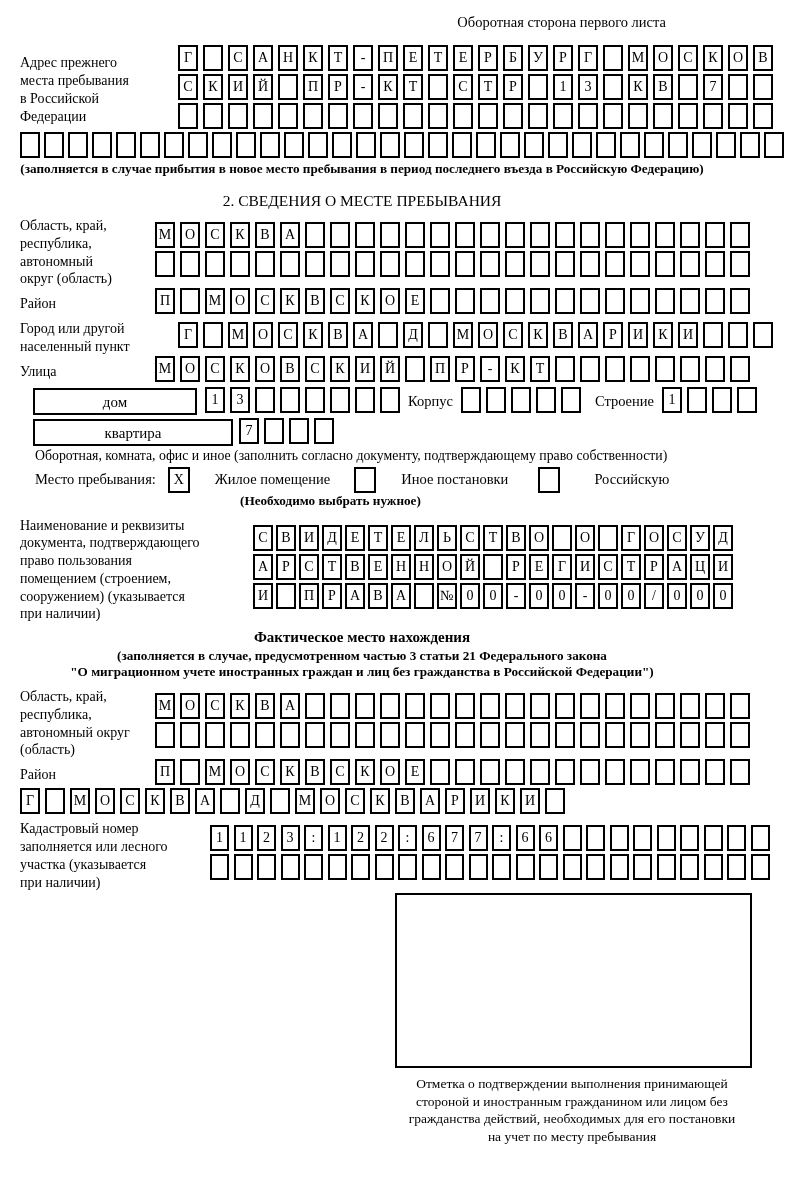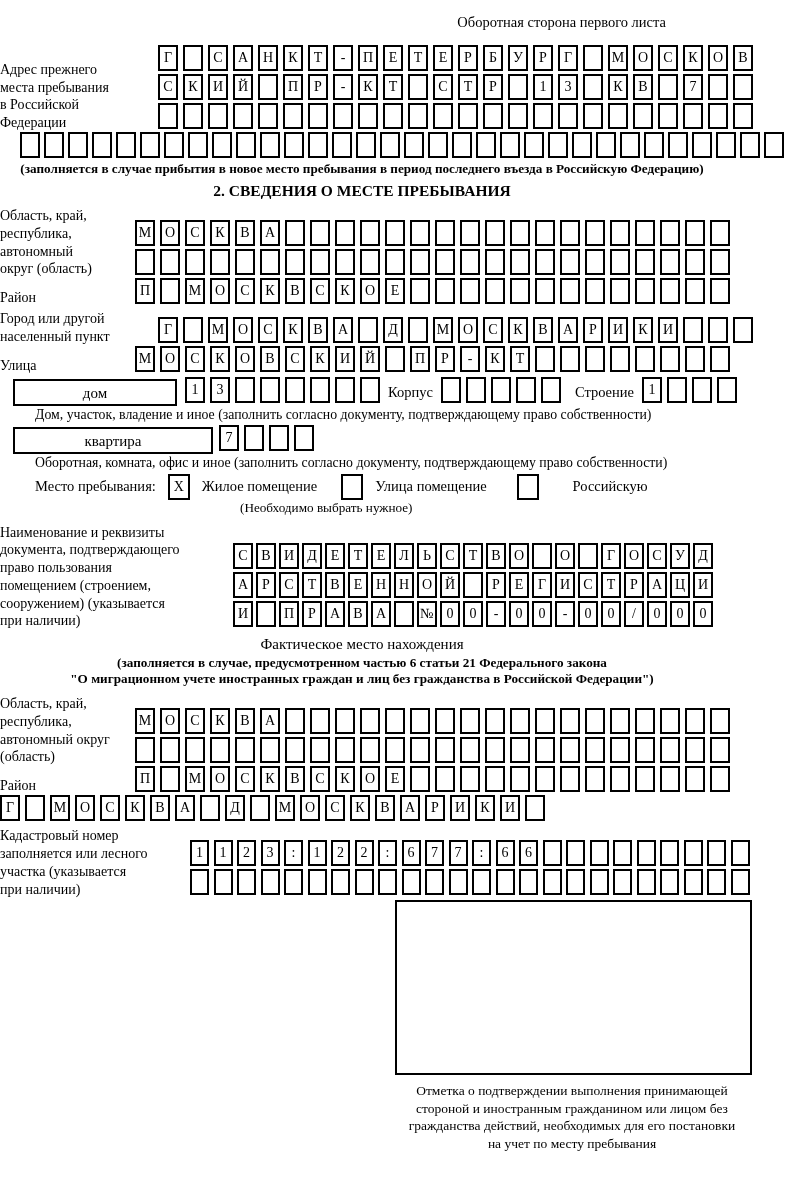--- a/index.html
+++ b/index.html
@@ -1,47 +1,47 @@
 <!DOCTYPE html>
 <html><head>
 <meta charset="utf-8">
 <style>
   html,body{margin:0;padding:0;background:#fff;}
   body{width:800px;height:1180px;overflow:hidden;color:#000;
        font-family:"Liberation Serif","DejaVu Serif",serif;}
   .page{width:724px;height:1180px;position:relative;padding-top:14px;box-sizing:border-box;border-radius:22px;}
   .top-note{text-align:right;padding-right:58px;font-size:14.5px;}
-  .row{display:flex;align-items:flex-end;}
+  .row{display:flex;align-items:center;margin-left:20px;}
   .label{font-size:14px;line-height:1.27;white-space:pre-line;padding-top:3px;flex:0 0 auto;}
   .w135{width:135px}.w158{width:158px}.w233{width:233px}.w185{width:185px}.w190{width:190px}
   .grids{display:flex;flex-direction:column;}
   .grid{display:flex;gap:5px;margin-bottom:3px;}
   .grid.tight{gap:3px}
   .grid.kad{gap:4.5px}
   .grid.full{gap:4px;margin-left:20px;}
   .cell{width:20px;height:26px;box-sizing:border-box;border:2px solid #000;
         font-size:14px;line-height:22px;text-align:center;flex:0 0 auto;background:#fff;}
   .kad .cell{width:19px;}
   .center-note{text-align:center;font-size:13.2px;margin-top:2px;white-space:pre-line;font-weight:bold;}
-  .section-title{text-align:center;font-weight:bold;font-size:15.5px;margin-top:5px;}
-  .sub-title{text-align:center;font-weight:normal;font-size:15px;margin-top:6px;}
+  .section-title{text-align:center;font-weight:normal;font-size:15.5px;margin-top:15px;}
+  .sub-title{text-align:center;font-weight:bold;font-size:15px;margin-top:6px;}
   .mt4{margin-top:4px}.mt2{margin-top:2px}.mt5{margin-top:5px}
   .wide-box{box-sizing:border-box;border:2px solid #000;height:27px;line-height:24px;
             text-align:center;font-size:15px;background:#fff;flex:0 0 auto;}
   .dom-box{width:164px;margin-left:13px;margin-right:8px;}
   .kv-box{width:200px;margin-left:13px;margin-right:6px;}
   .inline-label{font-size:14.5px;line-height:27px;margin:0 8px;flex:0 0 auto;}
   .flat-note{font-size:13.8px;margin:1px 0 2px 35px;}
   .mesto-row{display:flex;align-items:center;margin-left:35px;margin-top:3px;}
   .mesto-row .mlabel{font-size:14.5px;margin-right:12px;}
   .checkbox{width:22px;height:26px;box-sizing:border-box;border:2px solid #000;
             text-align:center;font-size:14px;line-height:22px;flex:0 0 auto;}
-  .opt-label{font-size:14.5px;margin-left:12px;flex:0 0 auto;}
+  .opt-label{font-size:14.5px;margin-left:25px;flex:0 0 auto;}
   .gap24{margin-right:24px}.gap30{margin-right:30px}.gap34{margin-right:34px}
-  .mesto-note{font-size:13.2px;margin:0 0 2px 240px;}
+  .mesto-note{font-size:13.2px;margin:0 0 2px 240px;font-weight:bold;}
   .stamp-box{width:357px;height:175px;box-sizing:border-box;border:2px solid #000;
              margin-left:395px;margin-top:2px;background:#fff;}
   .stamp-caption{width:480px;margin-left:332px;margin-top:7px;text-align:center;
                  font-size:13.5px;line-height:1.3;white-space:pre-line;}
 </style>
 </head>
 <body>
 
 <div class="page">
 
@@ -344,39 +344,38 @@
         <span class="cell"></span>
       </div>
     <div class="inline-label" style="margin-left:14px">Строение</div>
     <div class="grid">
         <span class="cell">1</span>
         <span class="cell"></span>
         <span class="cell"></span>
         <span class="cell"></span>
       </div>
   </div>
-  <div class="flat-note">Дом, участок, владение и иное (заполнить согласно документу, подтверждающему право собственности)</div>
 
   <div class="row mt2">
     <div class="wide-box kv-box">квартира</div>
     <div class="grid">
         <span class="cell">7</span>
         <span class="cell"></span>
         <span class="cell"></span>
         <span class="cell"></span>
       </div>
   </div>
   <div class="flat-note">Оборотная, комната, офис и иное (заполнить согласно документу, подтверждающему право собственности)</div>
 
   <div class="mesto-row">
     <div class="mlabel">Место пребывания:</div>
     <div class="checkbox">X</div>
     <div class="opt-label gap24">Жилое помещение</div>
     <div class="checkbox"></div>
-    <div class="opt-label gap30">Улица помещение</div>
+    <div class="opt-label gap30">Иное постановки</div>
     <div class="checkbox gap34"></div>
     <div class="opt-label" style="margin-left:0">Российскую</div>
   </div>
   <div class="mesto-note">(Необходимо выбрать нужное)</div>
 
   <div class="row mt5">
     <div class="label w233">Наименование и реквизиты
 документа, подтверждающего
 право пользования
 помещением (строением,
@@ -449,21 +448,21 @@
           <span class="cell">0</span>
           <span class="cell">/</span>
           <span class="cell">0</span>
           <span class="cell">0</span>
           <span class="cell">0</span>
         </div>
     </div>
   </div>
 
   <div class="sub-title">Фактическое место нахождения</div>
-  <div class="center-note">(заполняется в случае, предусмотренном частью 6 статьи 21 Федерального закона
+  <div class="center-note">(заполняется в случае, предусмотренном частью 3 статьи 21 Федерального закона
 "О миграционном учете иностранных граждан и лиц без гражданства в Российской Федерации")</div>
 
   <div class="row mt5">
     <div class="label w135">Область, край,
 республика,
 автономный округ
 (область)</div>
     <div class="grids">
       <div class="grid">
           <span class="cell">М</span>

